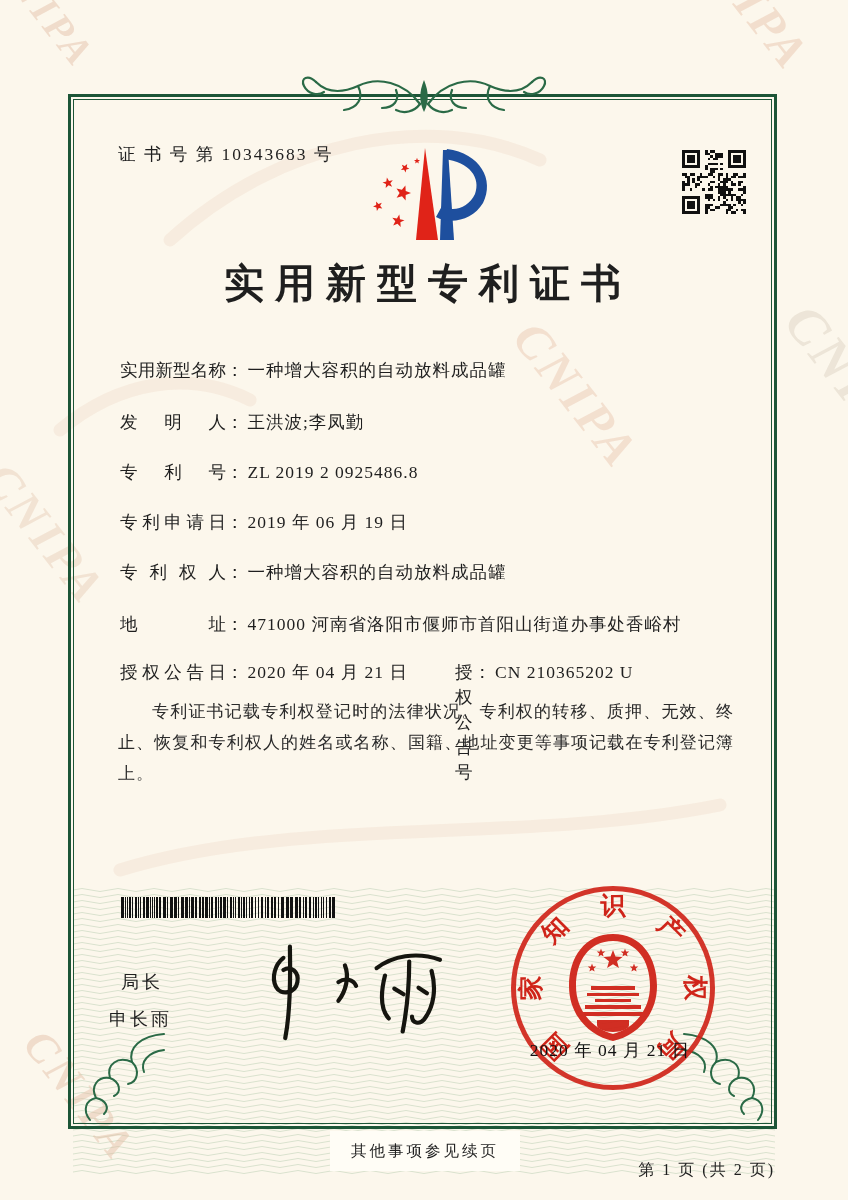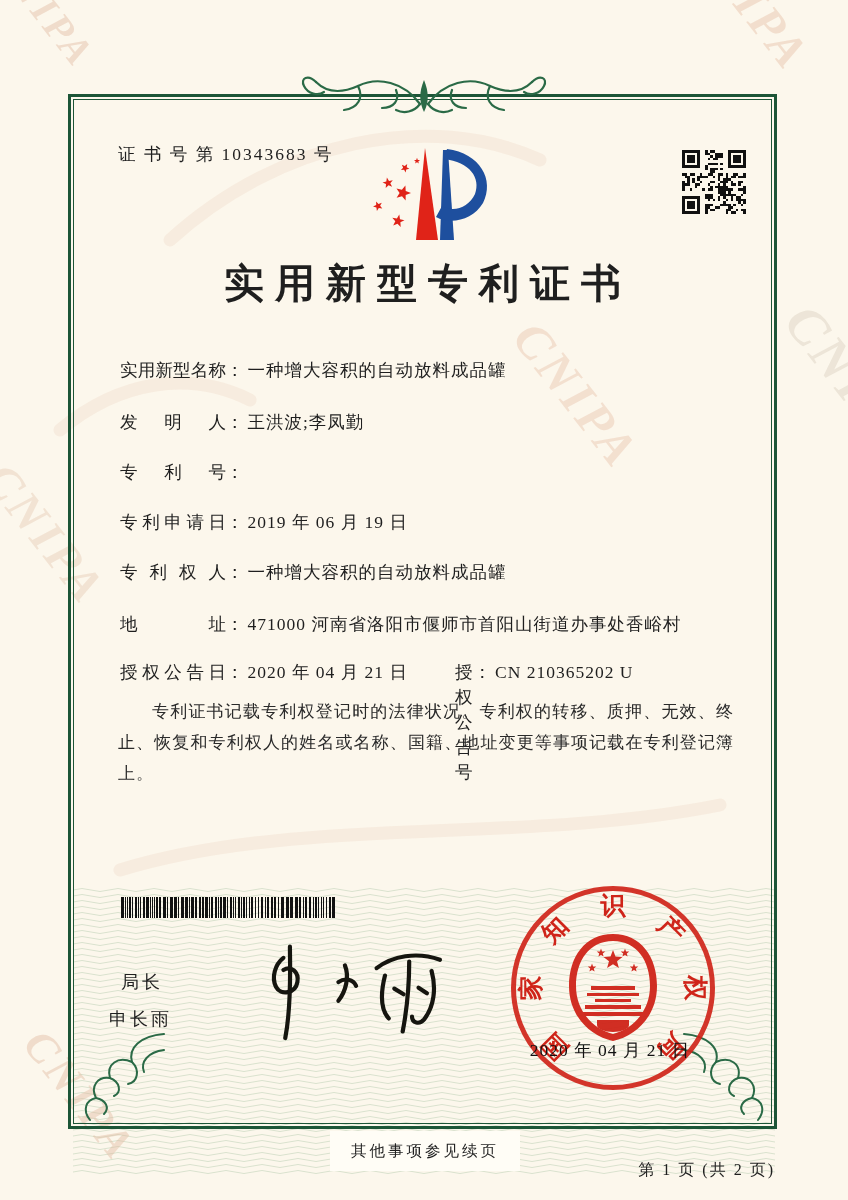--- a/index.html
+++ b/index.html
@@ -376,20 +376,21 @@
     <span class="colon">：</span>
   <span class="fvalue">王洪波;李凤勤</span>
 </div>
 <div class="row r3">
   <span class="flabel">
       <span>专</span>
       <span>利</span>
       <span>号</span>
     </span>
     <span class="colon">：</span>
+  <span class="fvalue">ZL 2019 2 0925486.8</span>
 </div>
 <div class="row r4">
   <span class="flabel">
       <span>专</span>
       <span>利</span>
       <span>申</span>
       <span>请</span>
       <span>日</span>
     </span>
     <span class="colon">：</span>

